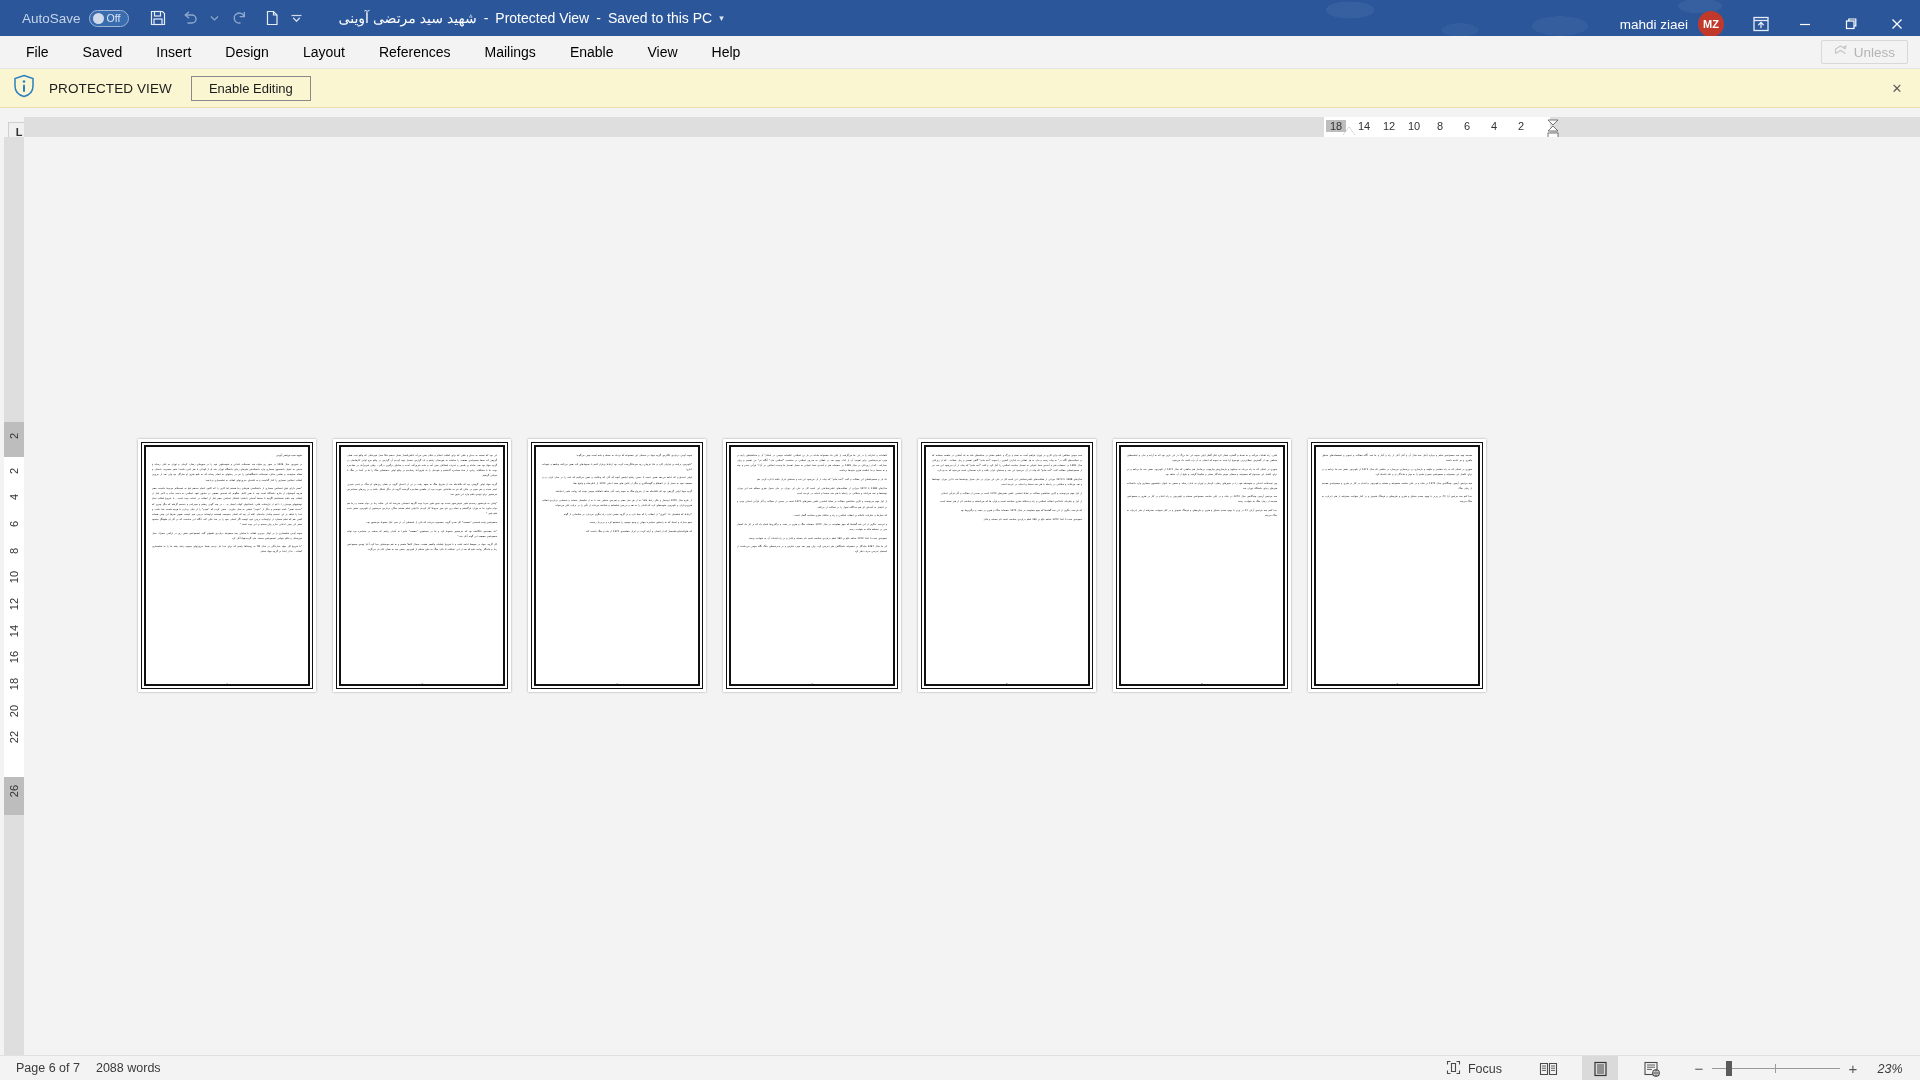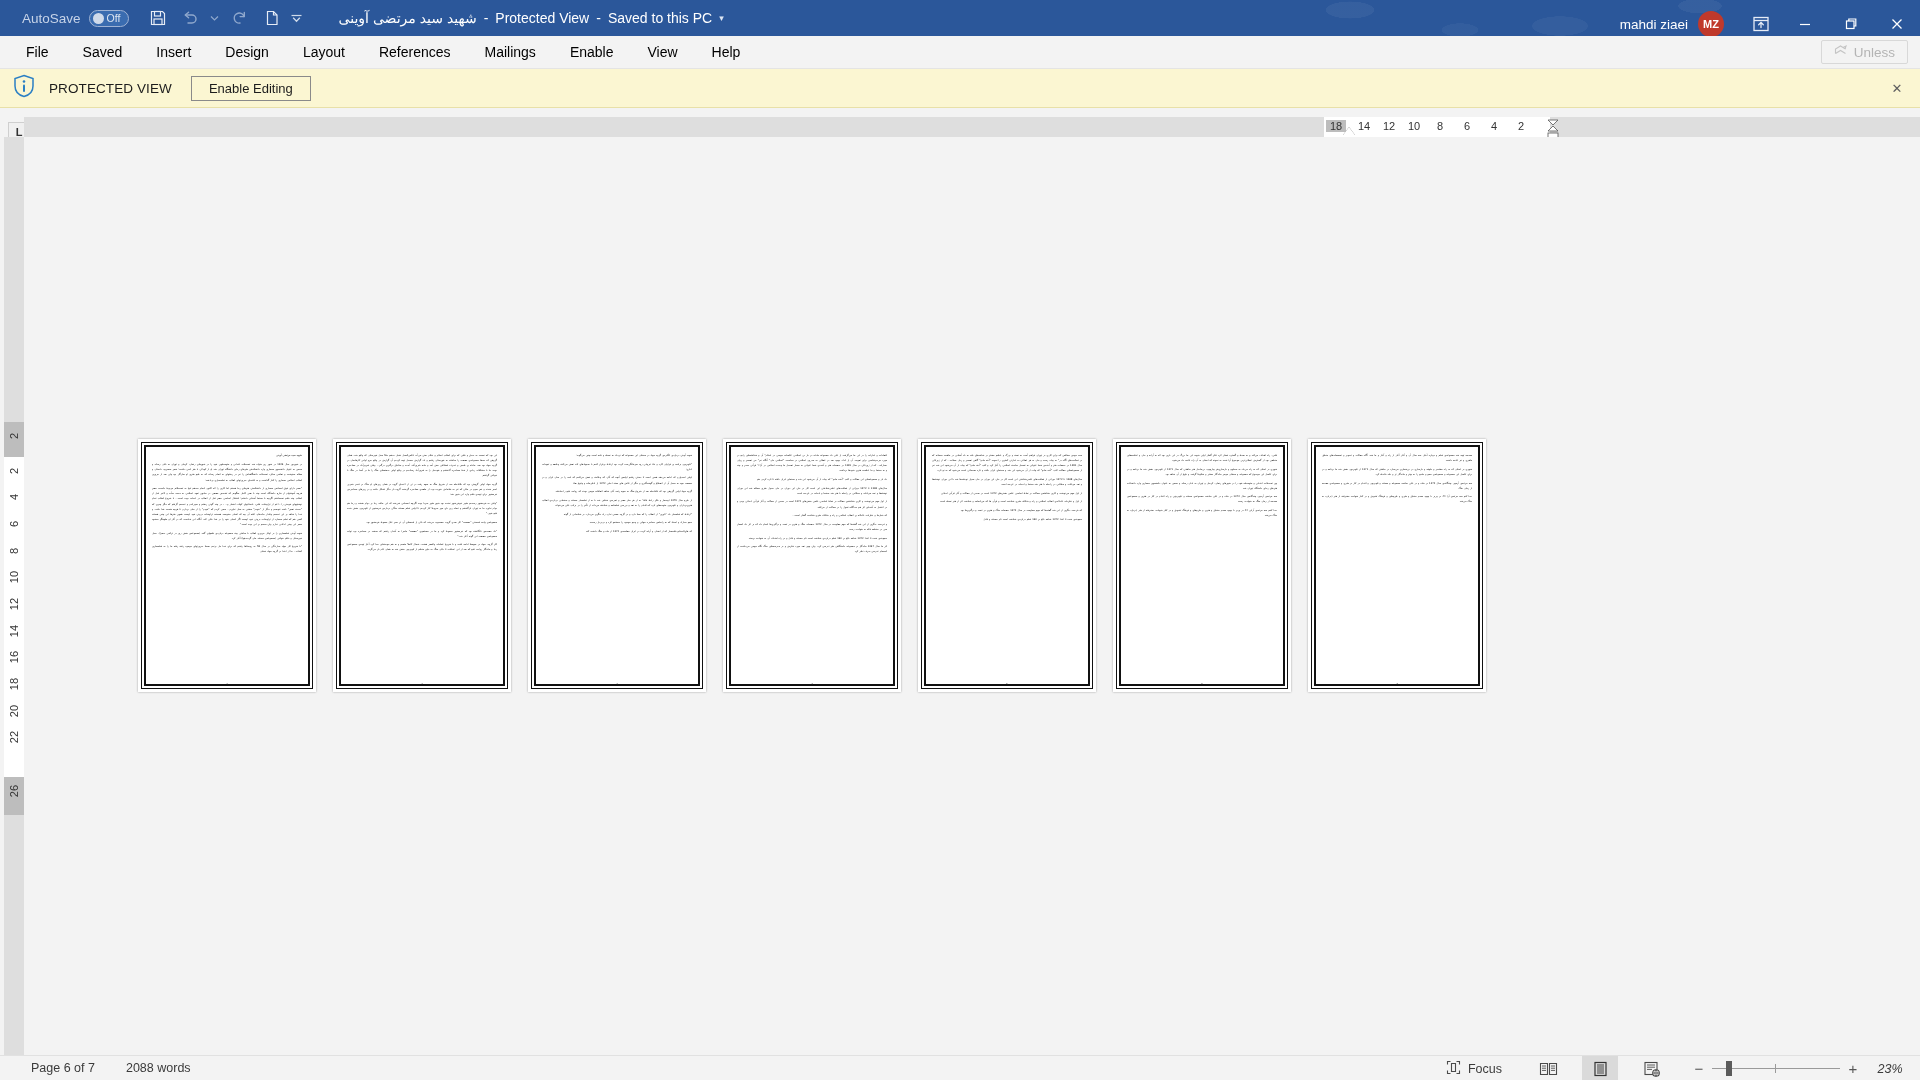--- a/index.html
+++ b/index.html
@@ -246,21 +246,21 @@
 
   
   .statusbar {
     position: absolute; left: 0; bottom: 0;
     width: 1920px; height: 25px;
     background: #f3f3f3;
     border-top: 1px solid #e1e1e1;
     display: flex; align-items: center;
     font-size: 12.5px; color: #3b3b3b;
   }
-  .sb-item { margin-left: 31px; white-space: nowrap; }
+  .sb-item { margin-left: 16px; white-space: nowrap; }
   .sb-right {
     position: absolute; right: 0; top: 0; height: 25px;
     display: flex; align-items: center; gap: 16px;
   }
   .sb-focus {
     display: flex; align-items: center; gap: 7px;
     padding: 0 12px; height: 25px;
     font-size: 12.5px; color: #3b3b3b;
   }
   .viewbtn {

